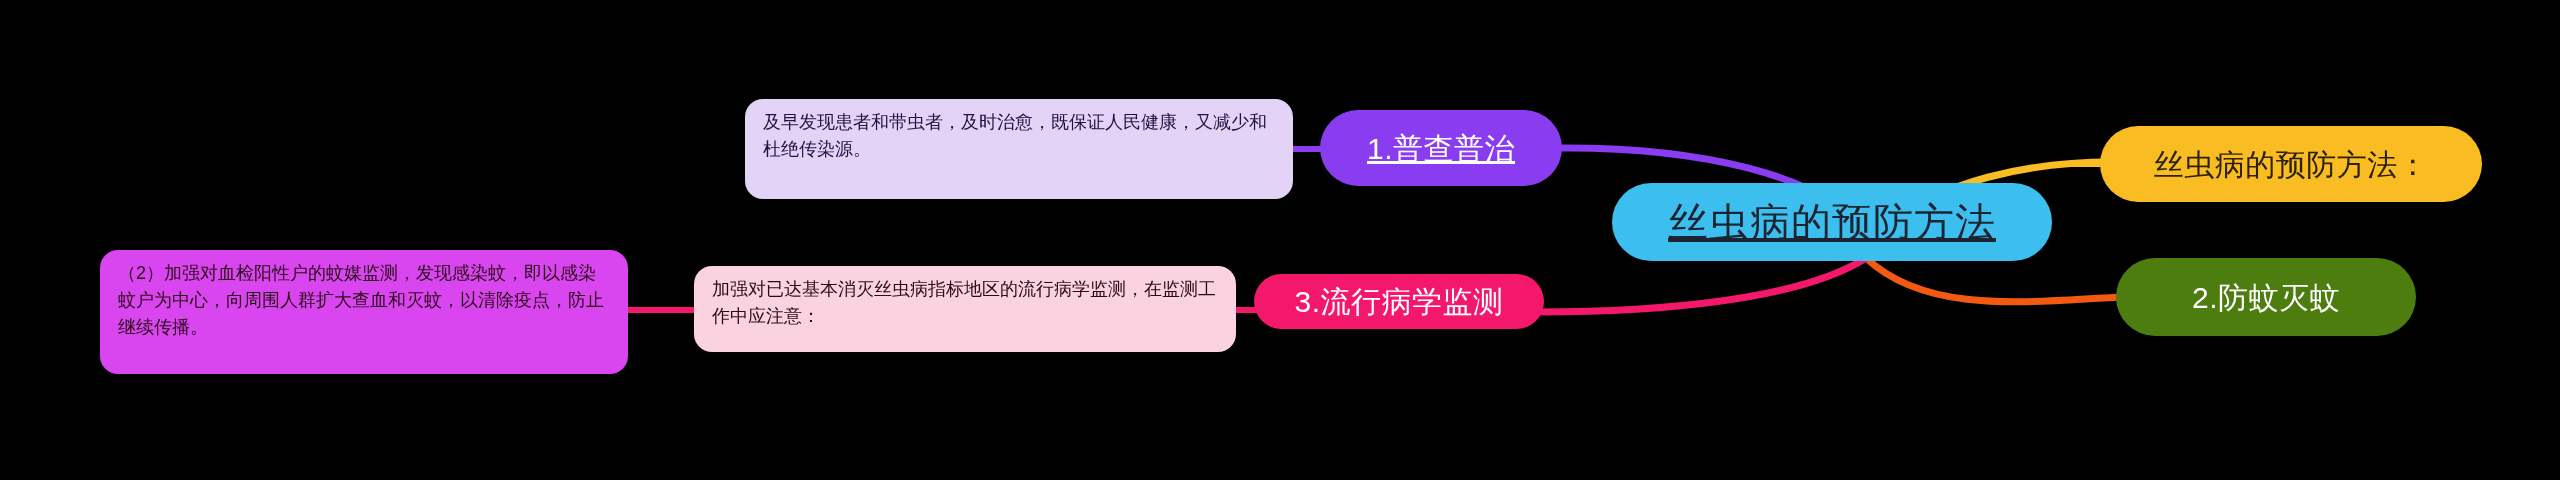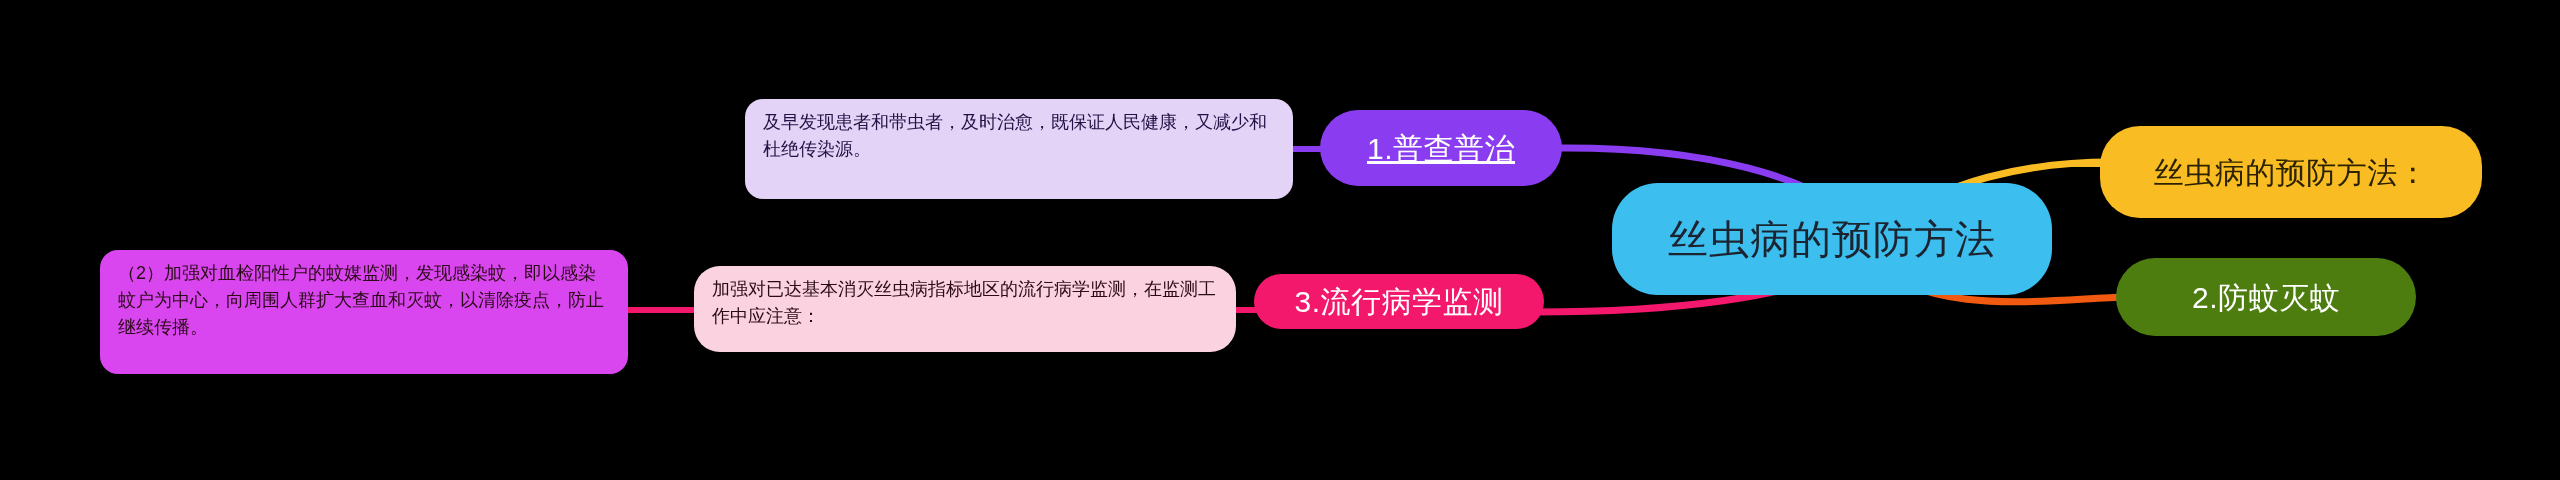--- a/index.html
+++ b/index.html
@@ -71,37 +71,36 @@
     display: block;
   }
 
   .box-lilac {
     background: #e3d4f7;
     color: #241044;
   }
   .box-pink {
     background: #fbd2e0;
     color: #2a0a16;
-    border-radius: 26px;
   }
   .box-pink-2 {
     background: #d946ef;
     color: #2a0a16;
   }
 
   .n-purple  { background: #8a3df0; text-decoration: underline; }
   .n-yellow  { background: #f9bc22; color: #2b2200; }
   .n-orange  { background: #4d7c0f; justify-content: center; }
   .n-pink    { background: #f4186d; }
 
   
   #box-early      { left: 745px;  top: 99px;  width: 548px; height: 100px; }
   #node-census    { left: 1320px; top: 110px; width: 242px; height: 76px;  }
-  #node-central   { left: 1612px; top: 183px; width: 440px; height: 112px;  }
-  #node-methods   { left: 2100px; top: 126px; width: 382px; height: 92px;  }
+  #node-central   { left: 1612px; top: 183px; width: 440px; height: 78px; text-decoration: underline;  }
+  #node-methods   { left: 2100px; top: 126px; width: 382px; height: 76px;  }
   #node-mosquito  { left: 2116px; top: 258px; width: 300px; height: 78px;  }
   #node-epi       { left: 1254px; top: 274px; width: 290px; height: 55px;  }
   #box-epi-note   { left: 694px;  top: 266px; width: 542px; height: 86px;  }
   #box-detail     { left: 100px;  top: 250px; width: 528px; height: 124px; }
 </style>
 </head>
 <body>
 
 <div id="canvas">
 

